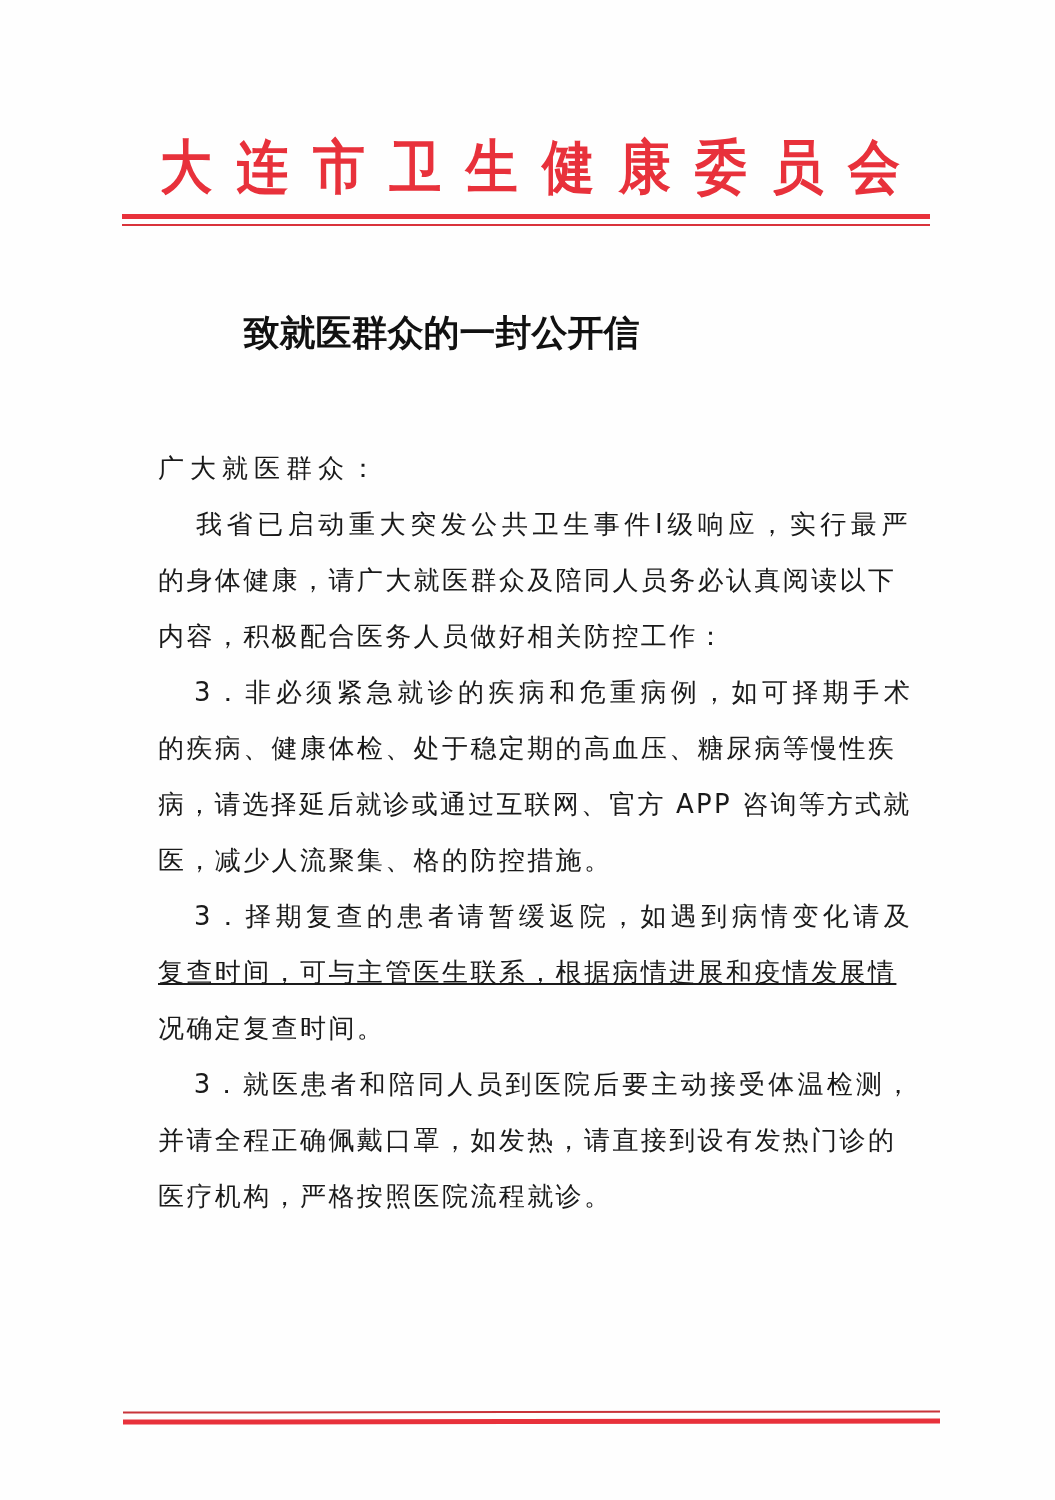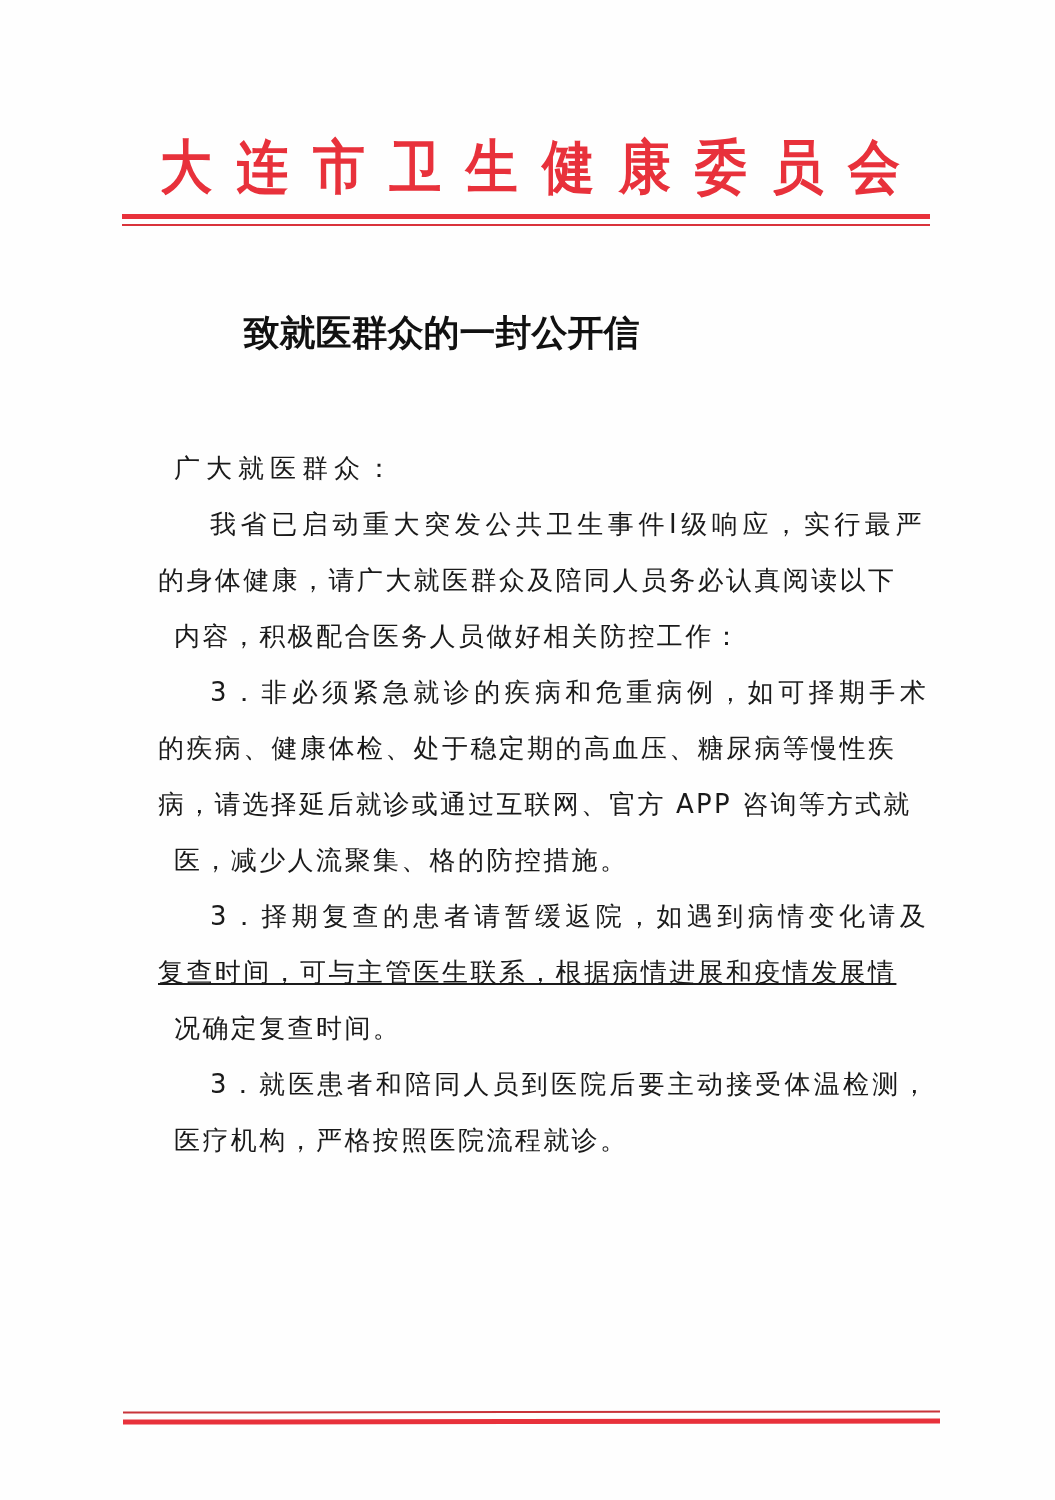--- a/index.html
+++ b/index.html
@@ -65,22 +65,22 @@
       font-size: 26px;
       color: #1a1a1a;
     }
     .line {
       height: 56px;
       line-height: 56px;
       white-space: nowrap;
       display: flex;
       justify-content: space-between;
     }
-    .line.last { justify-content: flex-start; letter-spacing: 6px; margin-left: 16px; }
-    .line.indent { padding-left: 52px; }
+    .line.last { justify-content: flex-start; letter-spacing: 6px; }
+    .line.indent { padding-left: 52px; justify-content: center; }
     .salutation { letter-spacing: 6px; }
   </style>
 </head>
 <body>
 
 <div>
   <div class="org-header">
     <span>大</span>
     <span>连</span>
     <span>市</span>
@@ -137,20 +137,23 @@
       </div>
     <div class="line last">
         <span style="letter-spacing:2.4px;">况确定复查时间。</span>
       </div>
   </div>
 
   <div>
     <div class="line indent">
         <span style="letter-spacing:3.2px;">3．就医患者和陪同人员到医院后要主动接受体温检测，</span>
       </div>
+    <div class="line">
+        <span style="letter-spacing:2.4px;">并请全程正确佩戴口罩，如发热，请直接到设有发热门诊的</span>
+      </div>
     <div class="line last">
         <span style="letter-spacing:2.4px;">医疗机构，严格按照医院流程就诊。</span>
       </div>
   </div>
 </div>
 
 <div class="rule footer-thin"></div>
 <div class="rule footer-thick"></div>
 
 </body></html>

